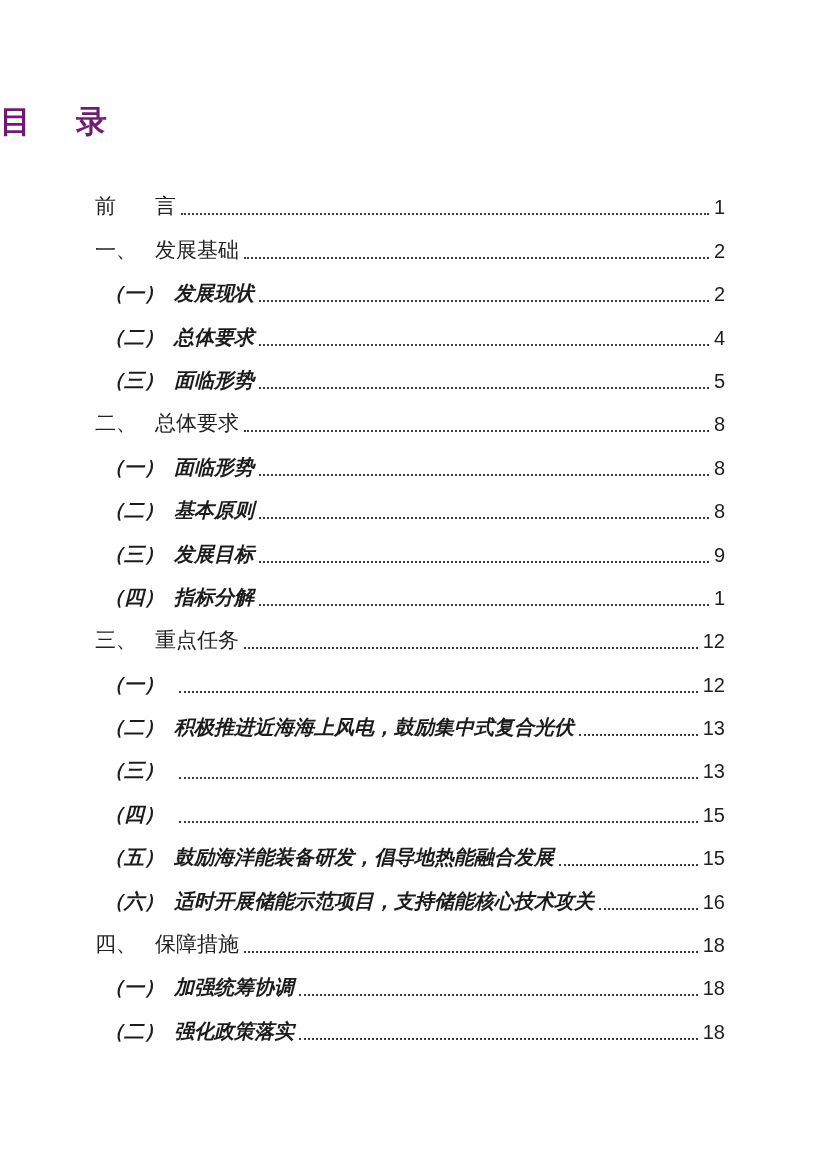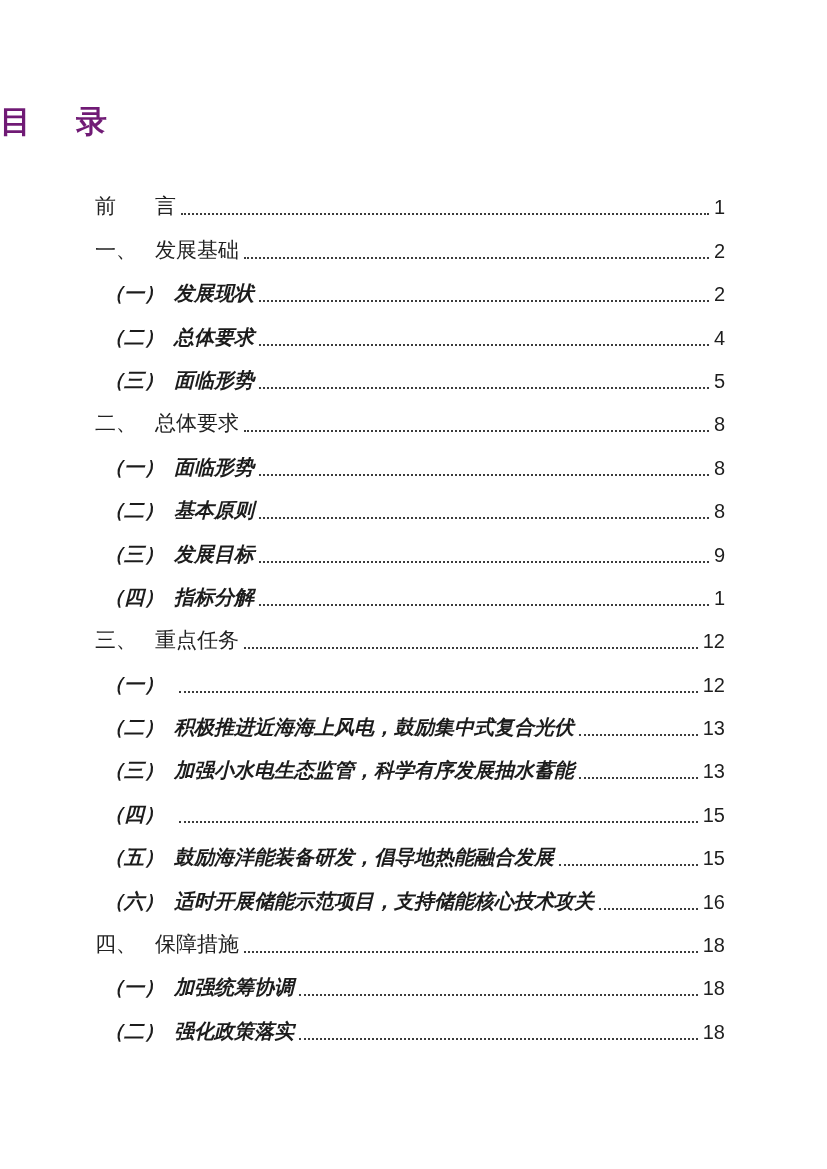--- a/index.html
+++ b/index.html
@@ -169,21 +169,20 @@
       <span class="pagenum">12</span>
     </div>
       <div class="toc-row level2">
       <span class="num">（二）</span>
       <span class="label">积极推进近海海上风电，鼓励集中式复合光伏</span>
       <span class="dots" style="border-bottom-color: rgb(59, 59, 59);"></span>
       <span class="pagenum">13</span>
     </div>
       <div class="toc-row level2">
       <span class="num">（三）</span>
-      <span class="label">加强小水电生态监管，科学有序发展抽水蓄能</span>
       <span class="dots" style="border-bottom-color: rgb(59, 59, 59);"></span>
       <span class="pagenum">13</span>
     </div>
       <div class="toc-row level2">
       <span class="num">（四）</span>
       <span class="dots" style="border-bottom-color: rgb(59, 59, 59);"></span>
       <span class="pagenum">15</span>
     </div>
       <div class="toc-row level2">
       <span class="num">（五）</span>

